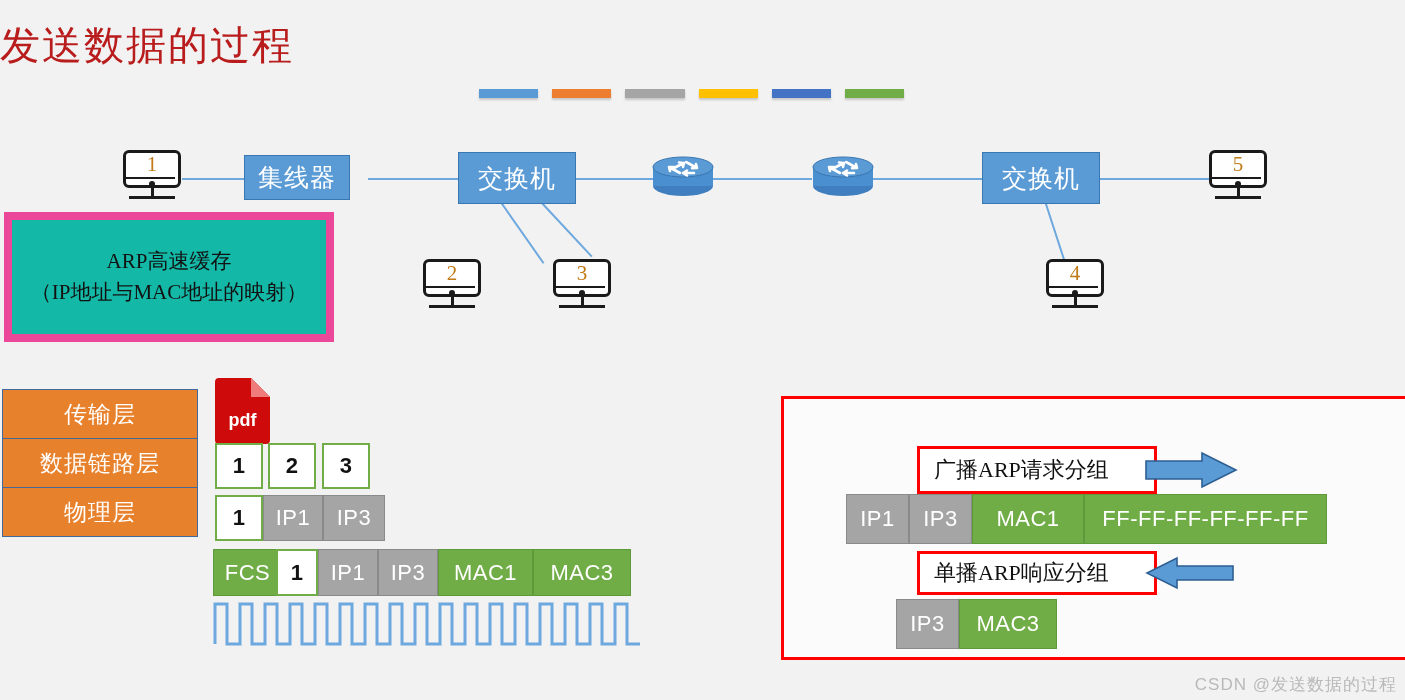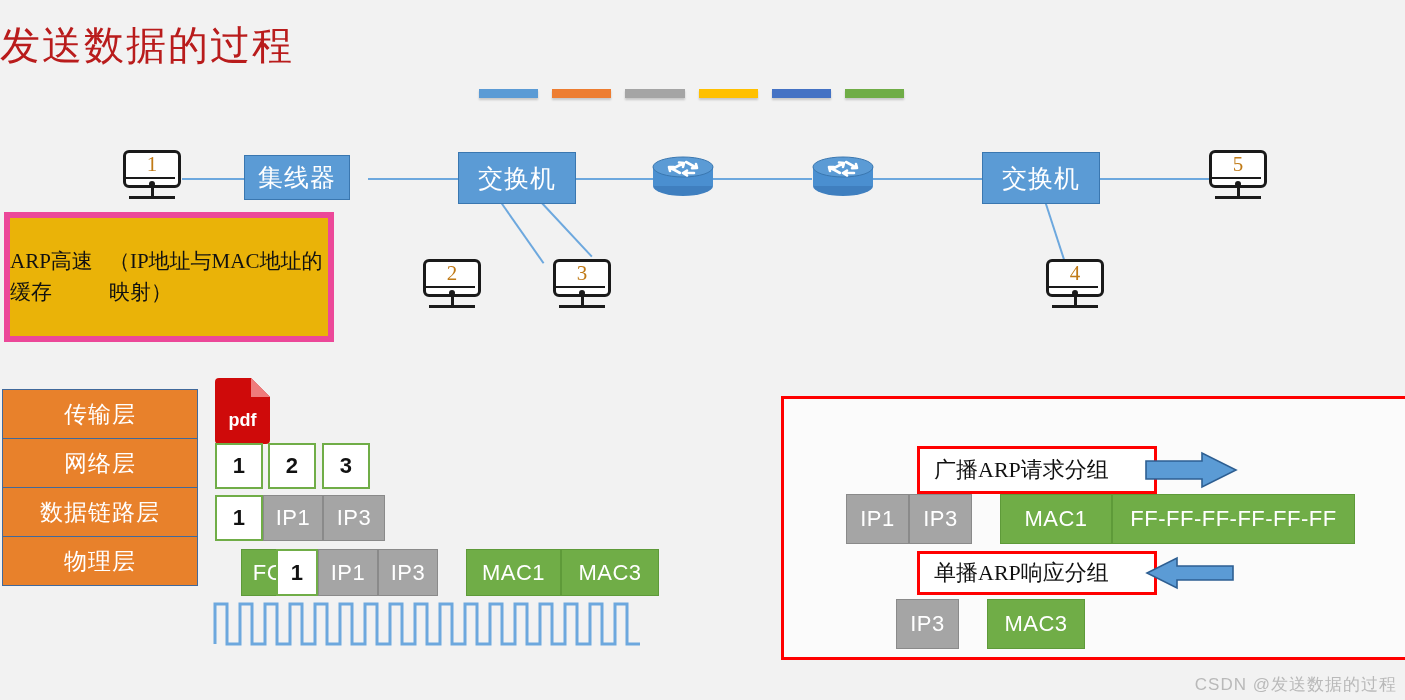--- a/index.html
+++ b/index.html
@@ -41,42 +41,42 @@
   .netbox{
     background:#5b9bd5;border:1.5px solid #3a77b0;box-sizing:border-box;
     color:#fff;font-family:"Liberation Serif","DejaVu Serif",serif;
     font-size:25px;display:flex;align-items:center;justify-content:center;
     letter-spacing:1px;
   }
   .link{background:#6da8de;height:2px;transform-origin:0 50%;}
 
   .router{width:70px;height:48px;}
   .arpbox{
-    left:4px;top:212px;width:330px;height:130px;background:#eab308;
-    border:6px solid #ec4899;box-sizing:border-box;
-    display:flex;flex-direction:row;align-items:center;justify-content:center;
+    left:4px;top:212px;width:330px;height:130px;background:#14b8a6;
+    border:8px solid #ec4899;box-sizing:border-box;
+    display:flex;flex-direction:column;align-items:center;justify-content:center;
     font-family:"Liberation Serif","DejaVu Serif",serif;font-size:21px;color:#111;line-height:1.5;
   }
 
   
   #layers{left:2px;top:389px;width:196px;}
   .layer{
     height:50px;background:#e8812b;border:1.5px solid #41699b;box-sizing:border-box;
     margin-bottom:-1px;color:#fff;font-family:"Liberation Serif","DejaVu Serif",serif;
     font-size:23px;display:flex;align-items:center;justify-content:center;letter-spacing:1px;
   }
 
   
   .cell{
     box-sizing:border-box;display:flex;align-items:center;justify-content:center;
     font-size:22px;letter-spacing:.5px;
   }
   .cell-white{background:#fff;border:2px solid #70ad47;color:#111;font-weight:bold;}
   .cell-gray{background:#a5a5a5;border:1.5px solid #8a8a8a;color:#fff;}
-  .cell-green{background:#70ad47;border:1.5px solid #5e9a39;color:#fff;margin-left:28px;}
+  .cell-green{background:#70ad47;border:1.5px solid #5e9a39;color:#fff;}
 
   #pdf-icon{left:215px;top:378px;width:73px;height:66px;}
   .pdf-body{
     position:absolute;left:0;top:0;width:55px;height:66px;background:#cf0a0a;
     border-radius:4px 0 4px 4px;
     clip-path:polygon(0 0,36px 0,55px 19px,55px 66px,0 66px);
   }
   .pdf-fold{
     position:absolute;left:36px;top:0;width:19px;height:19px;background:#ef7b7b;
     clip-path:polygon(0 0,100% 100%,0 100%);
@@ -202,21 +202,20 @@
     <div class="mon-base"></div>
   </div>
 
   <div class="abs arpbox">
     <div>ARP高速缓存</div>
     <div>（IP地址与MAC地址的映射）</div>
   </div>
 
   <div class="abs" id="layers">
     <div class="layer">传输层</div>
-    <div class="layer">网络层</div>
     <div class="layer">数据链路层</div>
     <div class="layer">物理层</div>
   </div>
 
   <div class="abs" id="pdf-icon">
     <div class="pdf-body"></div>
     <div class="pdf-fold"></div>
     <div class="pdf-label">pdf</div>
   </div>
 

